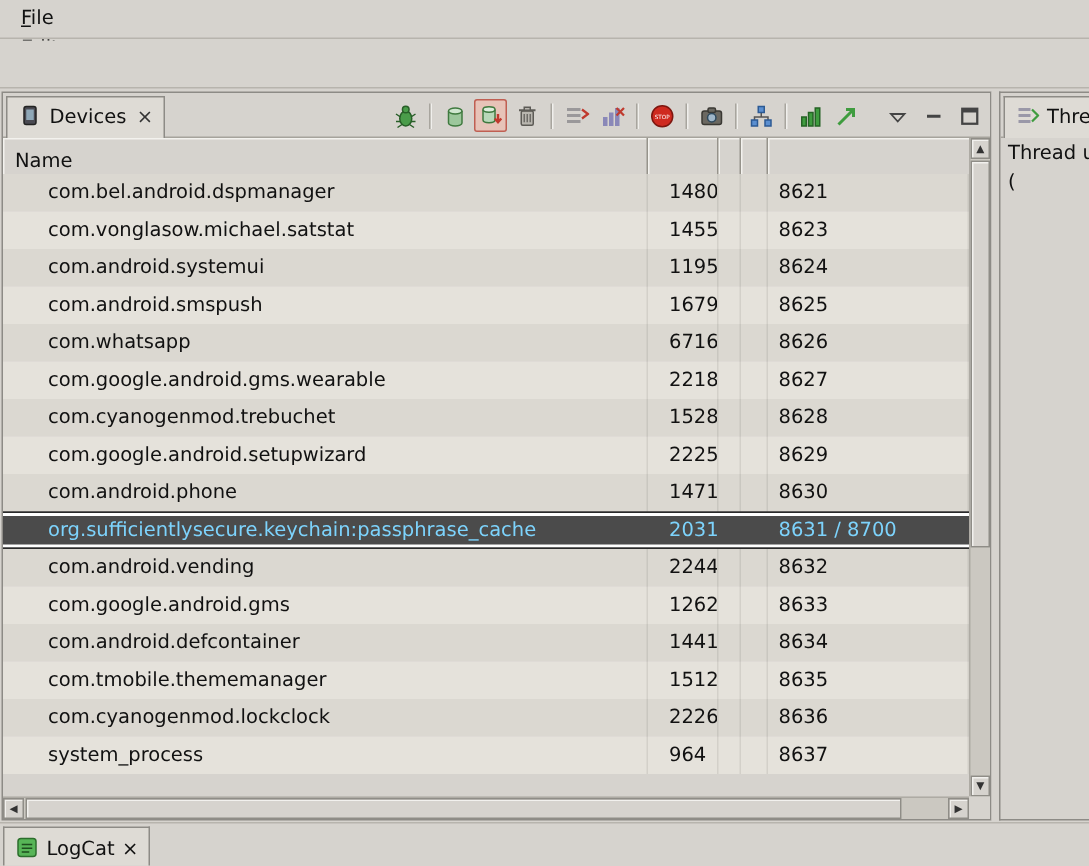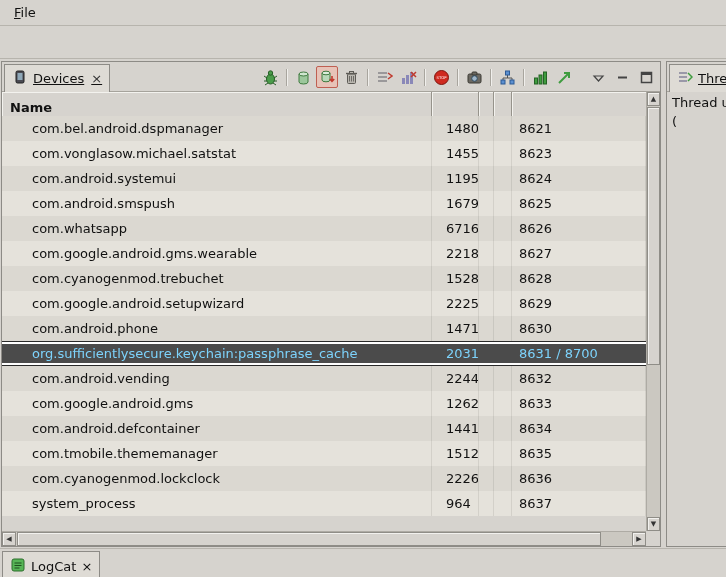--- a/index.html
+++ b/index.html
@@ -28,37 +28,37 @@
   
   .devices-panel {
     position:absolute; top:61px; left:1px; width:660px; height:486px;
     background:#d6d3ce; border:1px solid #8d8b86;
   }
   .panel-tabs-row { position:relative; height:30px; border-bottom:1px solid #a6a39c; }
   .tab {
     position:absolute; left:2px; top:2px; height:28px;
     display:flex; align-items:center; gap:5px; padding:0 7px;
     background:#dedbd5; border:1px solid #8d8b86; border-bottom:none;
-    white-space:nowrap; overflow:hidden;text-decoration:underline;
+    white-space:nowrap; overflow:hidden;
   }
   .tab .close-x { font-size:13px; color:#333; padding-left:2px; cursor:default; }
   .view-toolbar {
     position:absolute; right:3px; top:3px; height:24px;
     display:flex; align-items:center; gap:2px;
   }
   .tool {
     width:22px; height:22px; display:flex; align-items:center; justify-content:center;
     border:1px solid transparent; border-radius:2px;
   }
   .tool.active { border:1px solid #bf5f52; background:#e7c3b8; }
   .tsep { width:1px; height:17px; background:#a8a59e; box-shadow:1px 0 0 #f0efec; margin:0 3px; }
   .tgap { width:8px; }
   
   .table { position:absolute; top:30px; left:0; right:0; bottom:0; }
-  .thead { position:absolute; top:0; left:0; right:2px; height:32px; display:flex;font-weight:bold; }
+  .thead { position:absolute; top:0; left:0; right:2px; height:32px; display:flex; }
   .th {
     background:#d6d3ce; border-right:1px solid #96938b; border-bottom:1px solid #96938b;
     box-shadow:inset 1px 1px 0 #f3f2ee;
     display:flex; align-items:center; padding-left:8px; overflow:hidden;
   }
   .th.name { width:430px; } .th.pid { width:47px; } .th.c3 { width:15px; }
   .th.c4 { width:18px; } .th.port { flex:1; }
   .tbody { position:absolute; top:24px; left:0; right:14px; bottom:15px; overflow:hidden; }
   .trow { height:25px; display:flex; align-items:center; background:#dbd8d1; }
   .trow.alt { background:#e5e2db; }

